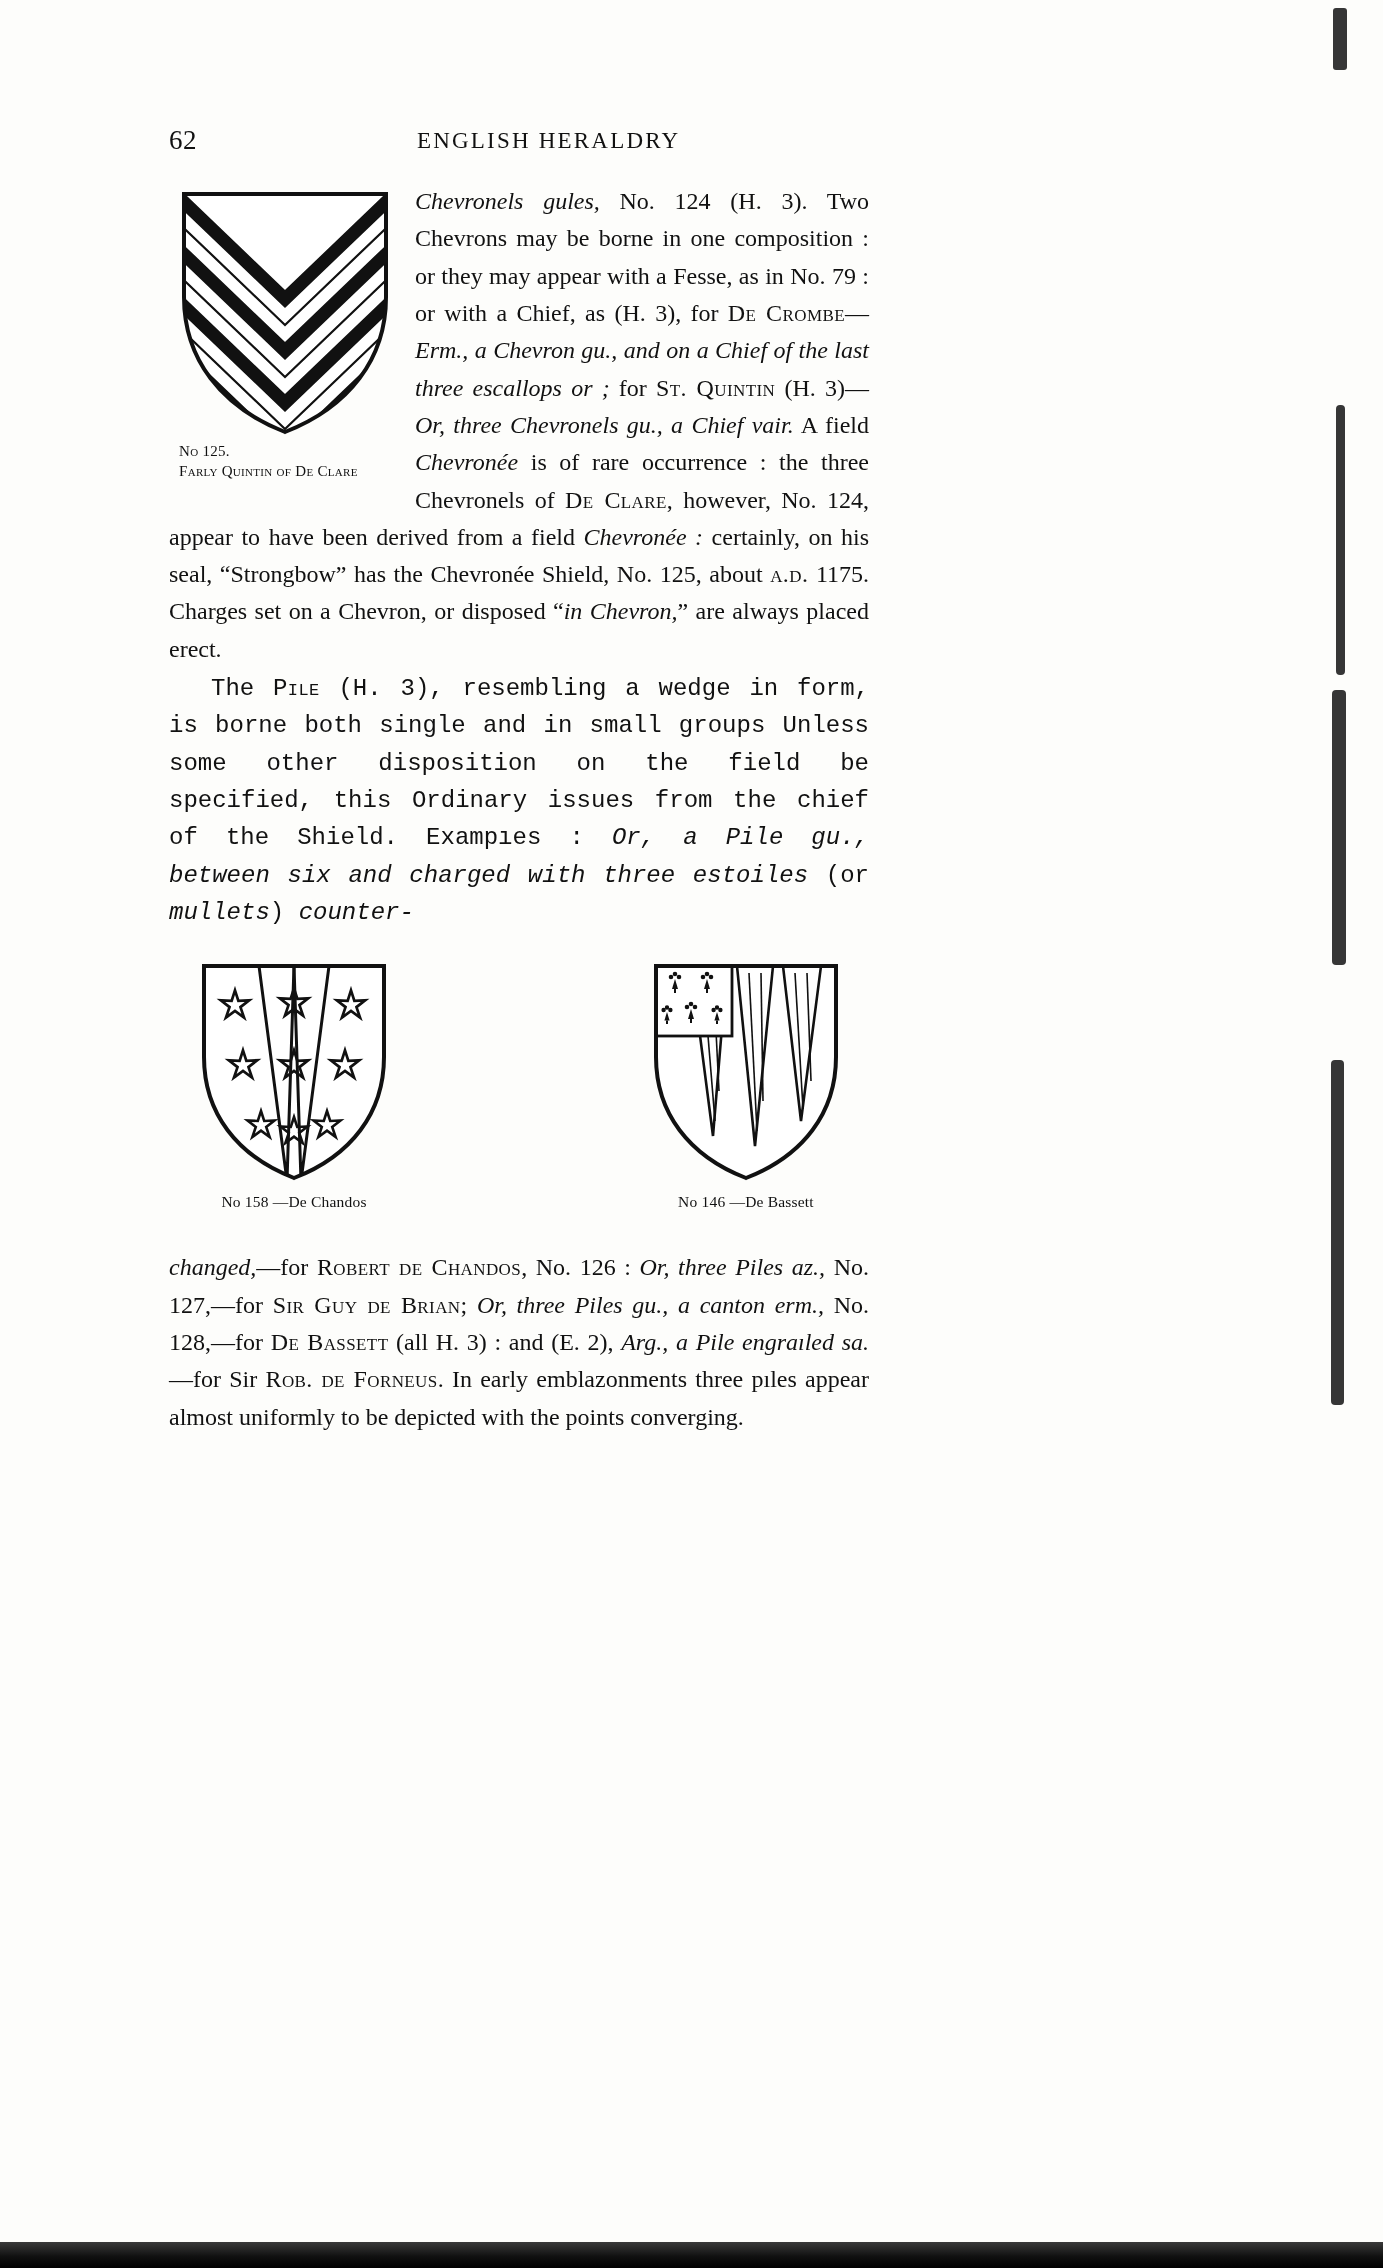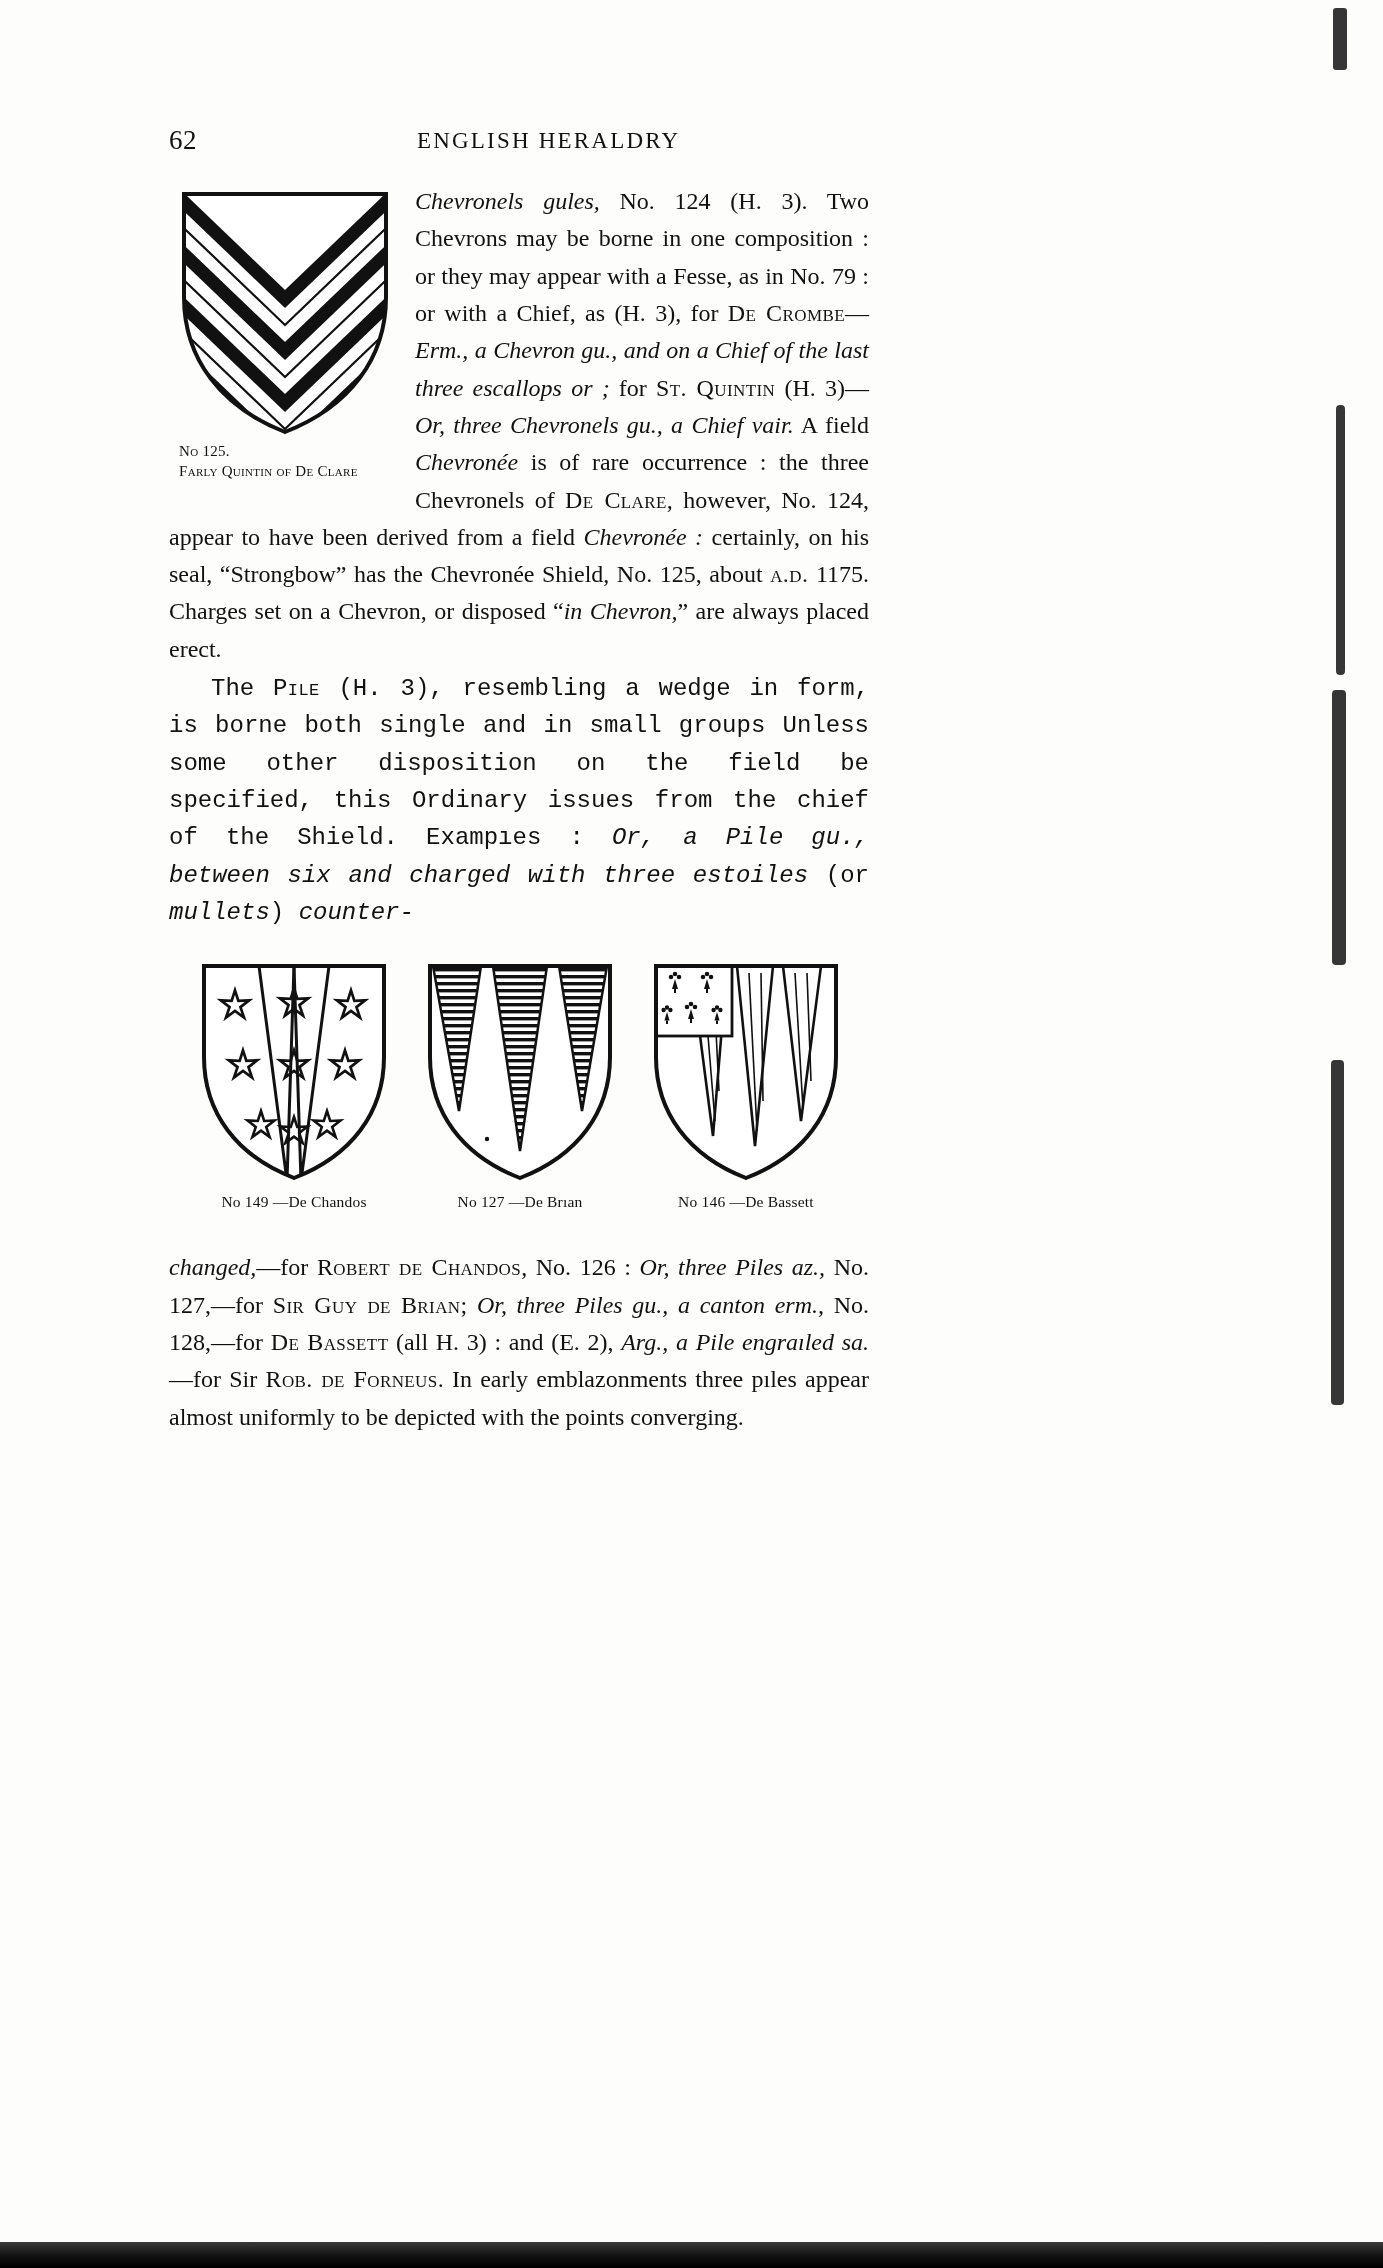--- a/index.html
+++ b/index.html
@@ -213,45 +213,23 @@
             <g transform="translate(95,170) scale(1.0)">
               <path d="M0,-14 L3.2,-4 L13.5,-4.5 L5.2,2 L8.6,12 L0,5.6 L-8.6,12 L-5.2,2 L-13.5,-4.5 L-3.2,-4 Z"></path>
             </g>
             <g transform="translate(128,164) scale(1.0)">
               <path d="M0,-14 L3.2,-4 L13.5,-4.5 L5.2,2 L8.6,12 L0,5.6 L-8.6,12 L-5.2,2 L-13.5,-4.5 L-3.2,-4 Z"></path>
             </g>
           </g>
         </g>
         <path d="M5,5 L185,5 L185,96 C185,152 152,195 95,217 C38,195 5,152 5,96 Z" fill="none" stroke="#111" stroke-width="4"></path>
       </svg>
-      <div class="cap">No  149 —De Chandos</div>
+      <div class="cap">No  158 —De Chandos</div>
     </div>
 
-    <div class="fig-item">
-      <svg width="190" height="222" viewBox="0 0 190 222">
-        <defs>
-          <clipPath id="shClip127">
-            <path d="M5,5 L185,5 L185,96 C185,152 152,195 95,217 C38,195 5,152 5,96 Z"></path>
-          </clipPath>
-          <pattern id="azureHatch" width="6" height="7" patternUnits="userSpaceOnUse">
-            <rect width="6" height="7" fill="#ffffff"></rect>
-            <rect width="6" height="3.4" fill="#111111"></rect>
-          </pattern>
-        </defs>
-        <g clip-path="url(#shClip127)">
-          <rect x="0" y="0" width="190" height="222" fill="#ffffff"></rect>
-          <path d="M8,5 L56,5 L34,150 Z" fill="url(#azureHatch)" stroke="#111" stroke-width="2.5"></path>
-          <path d="M68,5 L122,5 L95,190 Z" fill="url(#azureHatch)" stroke="#111" stroke-width="2.5"></path>
-          <path d="M134,5 L182,5 L157,150 Z" fill="url(#azureHatch)" stroke="#111" stroke-width="2.5"></path>
-          <circle cx="62" cy="178" r="2.2" fill="#111"></circle>
-        </g>
-        <path d="M5,5 L185,5 L185,96 C185,152 152,195 95,217 C38,195 5,152 5,96 Z" fill="none" stroke="#111" stroke-width="4"></path>
-      </svg>
-      <div class="cap">No  127 —De Brıan</div>
-    </div>
 
     <div class="fig-item">
       <svg width="190" height="222" viewBox="0 0 190 222">
         <defs>
           <clipPath id="shClip128">
             <path d="M5,5 L185,5 L185,96 C185,152 152,195 95,217 C38,195 5,152 5,96 Z"></path>
           </clipPath>
         </defs>
         <g clip-path="url(#shClip128)">
           <rect x="0" y="0" width="190" height="222" fill="#ffffff"></rect>

